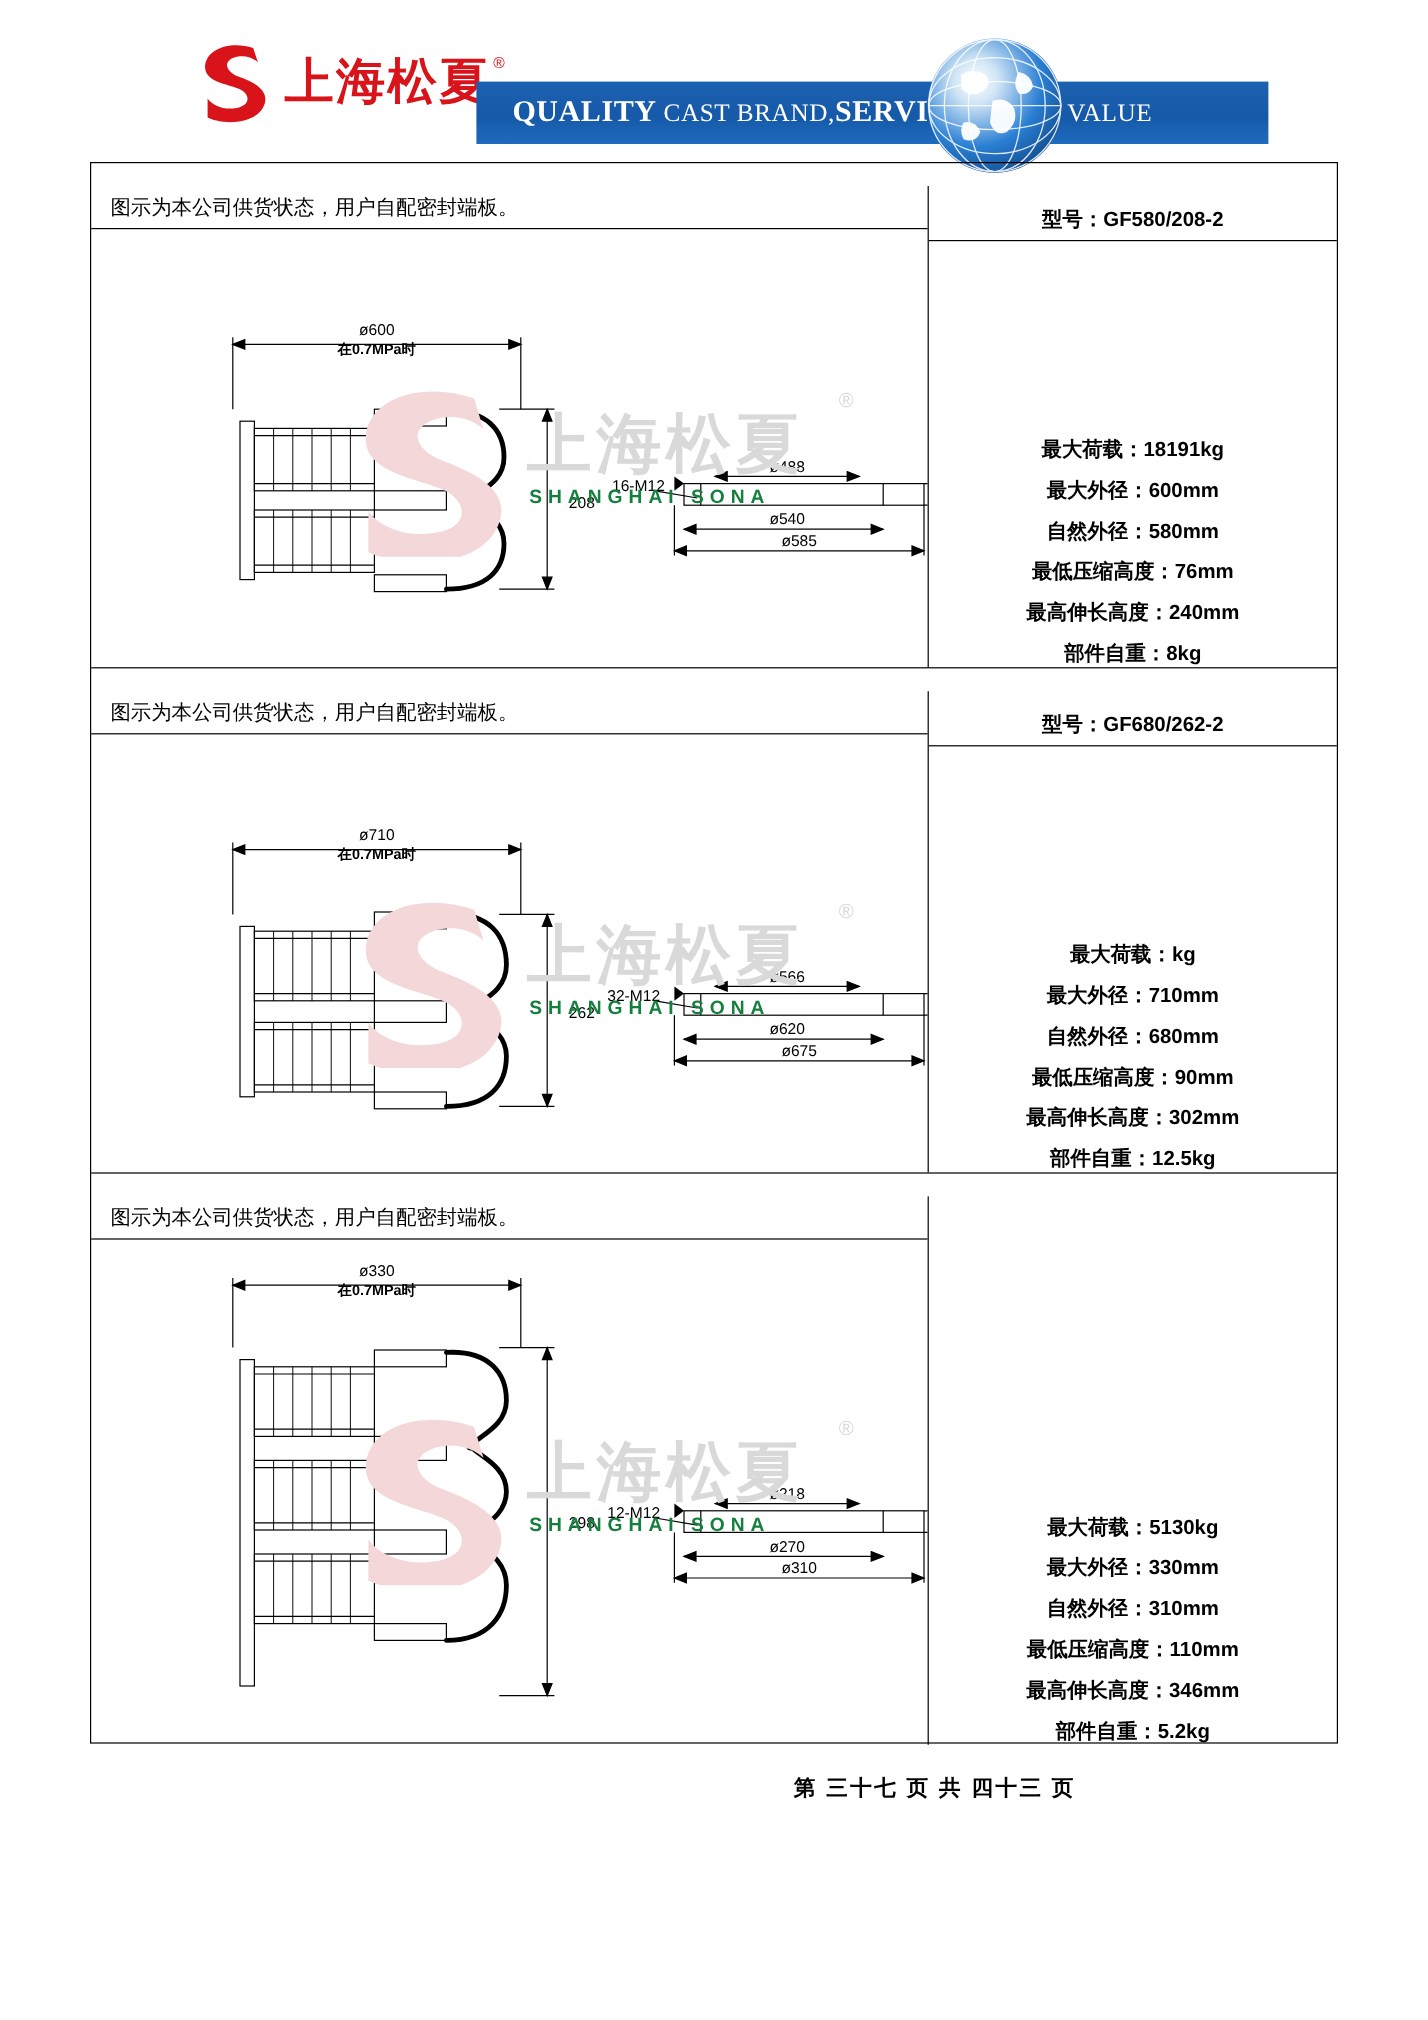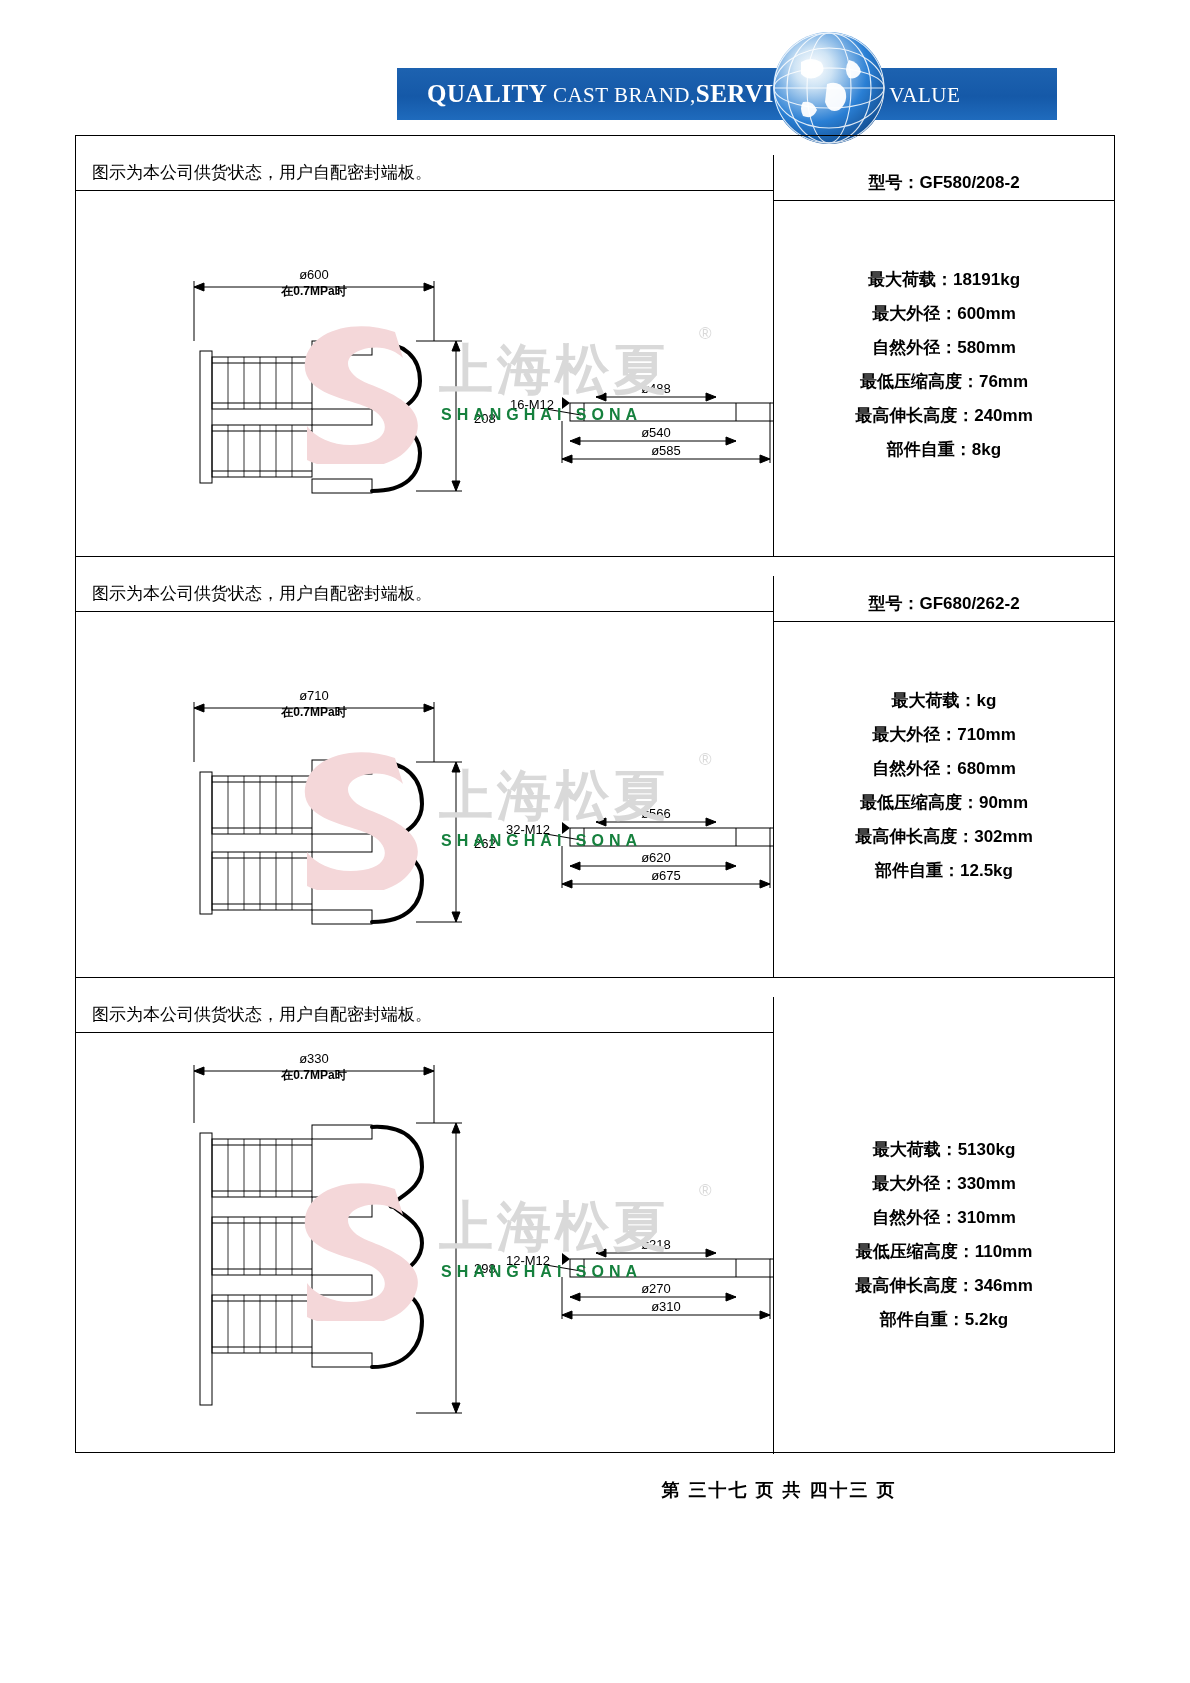--- a/index.html
+++ b/index.html
@@ -97,21 +97,21 @@
   }
   .model{
     position:absolute;left:0;top:0;width:100%;
     height:36px;line-height:36px;
     border-bottom:1.5px solid #000;
     box-sizing:border-box;
     text-align:center;font-size:17px;font-weight:bold;margin-top:29px;
   }
   .specs{
     position:absolute;left:0;right:0;top:36px;bottom:0;
-    display:flex;flex-direction:column;justify-content:center;
+    display:flex;flex-direction:column;justify-content:flex-end;
     align-items:center;
     gap:11px;
     font-size:17px;font-weight:bold;
   }
   .specs .sp{white-space:nowrap;}
 
   
   .drawing{
     position:absolute;left:0;top:36px;right:0;bottom:0;
     overflow:hidden;
@@ -153,20 +153,30 @@
 
   .dim-text{font-family:"Liberation Sans","DejaVu Sans",sans-serif;}
 </style>
 </head>
 <body>
 
 <div class="page">
 
   <div class="header">
 
+    <div class="logo-block">
+      <span class="logo-s">
+        <svg width="62" height="72" viewBox="0 0 62 72">
+          <path d="M46 8 C28 2 8 8 6 22 C4 36 24 38 34 42 C44 46 44 56 32 58 C22 60 12 56 8 50 L8 66 C20 72 46 72 54 58 C62 44 46 36 34 32 C24 28 20 20 30 16 C38 13 46 16 50 20 Z" fill="#d8131a"></path>
+        </svg>
+      </span>
+      <span>
+        <span class="logo-text">上海松夏</span><span class="logo-reg">®</span>
+      </span>
+    </div>
 
     <div class="banner">
       <div class="banner-text">
         <span class="big">QUALITY</span><span> CAST BRAND,</span><span class="big">SERVICE</span><span> CREAT VALUE</span>
       </div>
     </div>
 
     <div class="globe">
       <svg width="112" height="112" viewBox="0 0 112 112">
         <g fill="none" stroke="#ffffff" stroke-width="1.1" opacity="0.85">

